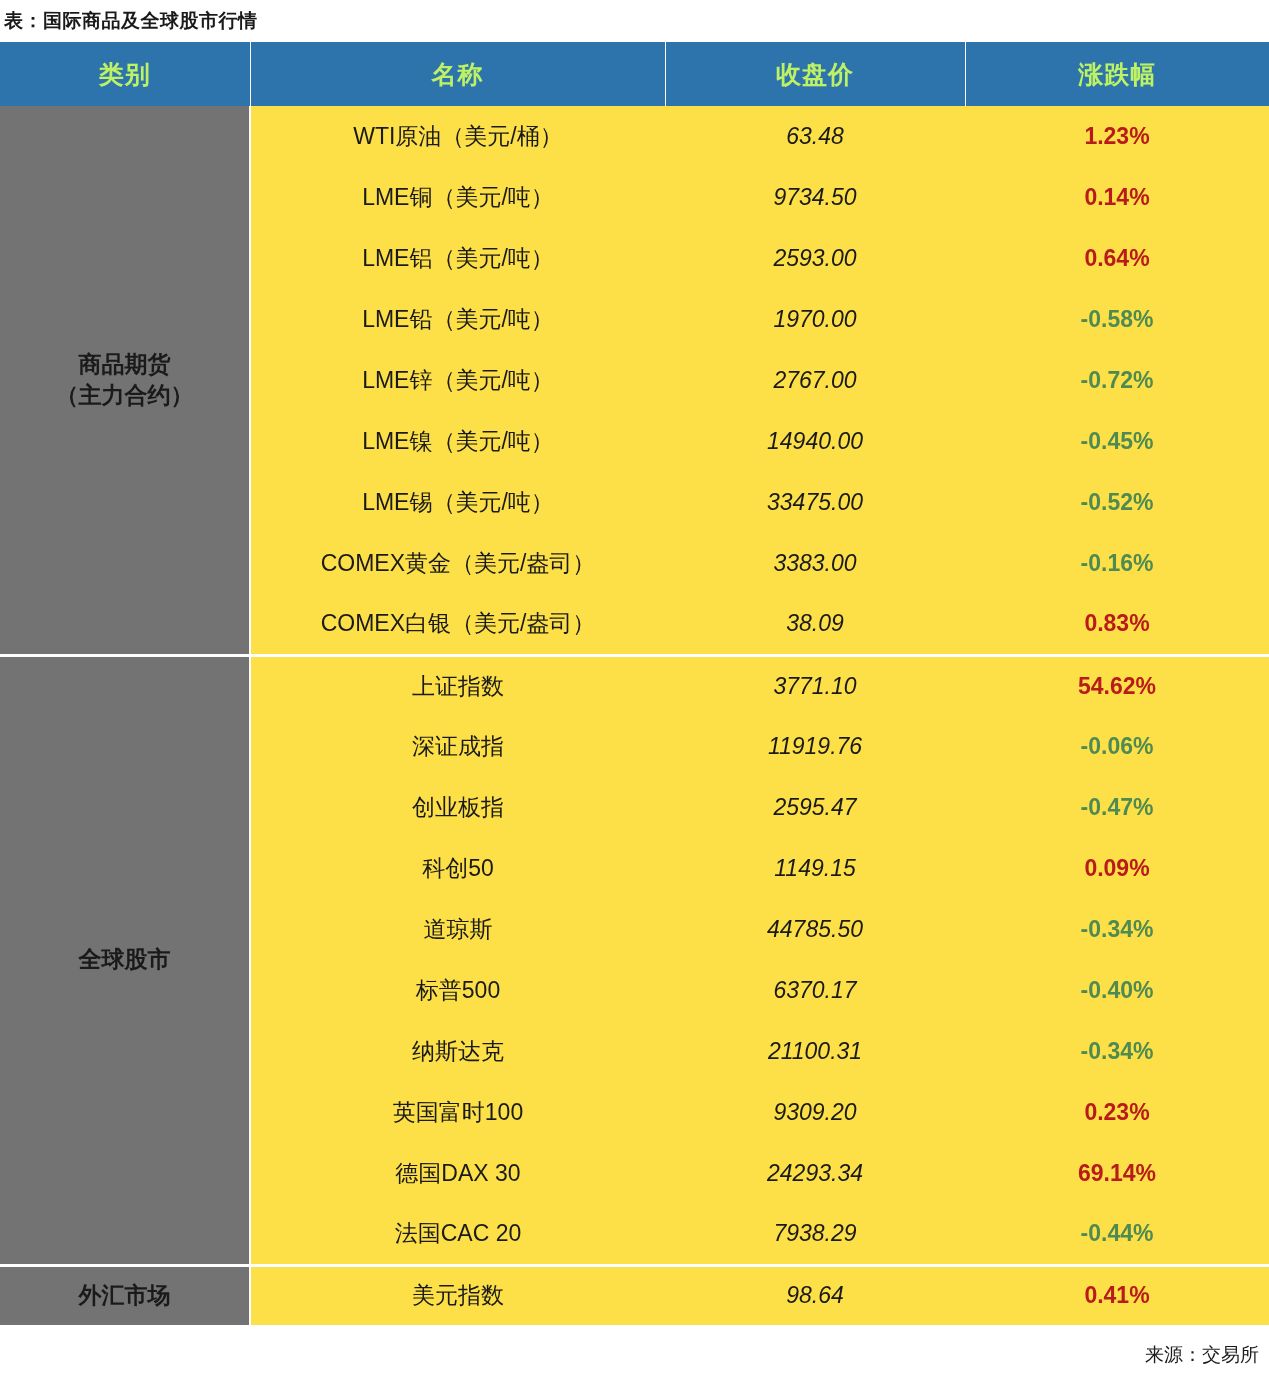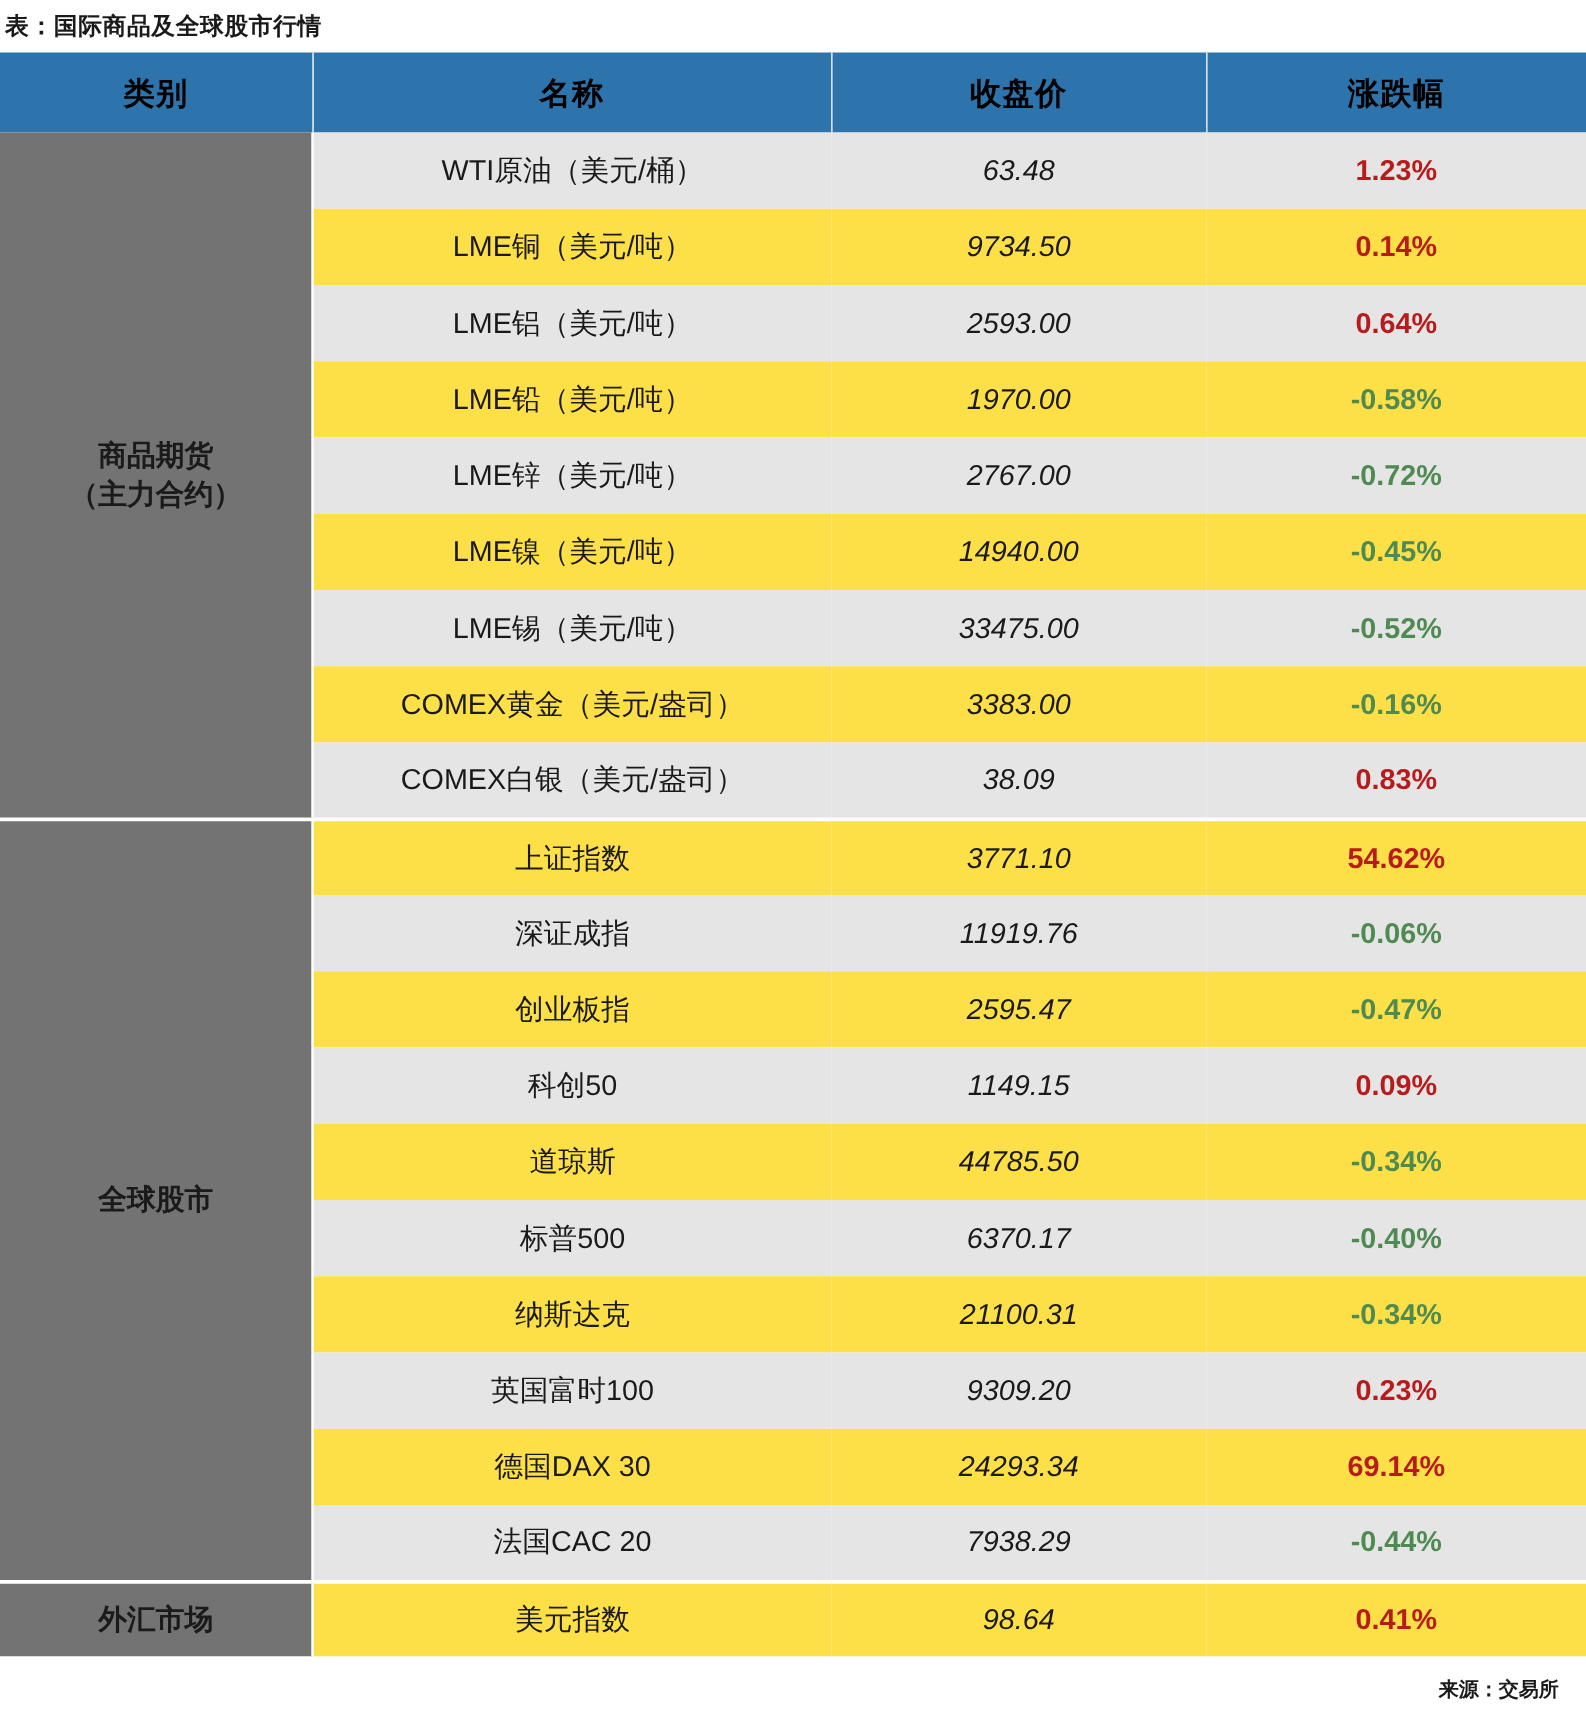--- a/index.html
+++ b/index.html
@@ -33,42 +33,42 @@
     border-collapse: collapse;
     table-layout: fixed;
   }
   table.quote col.c-cat { width: 250px; }
   table.quote col.c-name { width: 415px; }
   table.quote col.c-price { width: 300px; }
   table.quote col.c-chg { width: 304px; }
 
   thead th {
     background: #2e74ac;
-    color: #000000;
+    color: #bef264;
     font-size: 25px;
     font-weight: bold;
     height: 62px;
     text-align: center;
     border-left: 1px solid #ffffff;
     border-right: 1px solid #ffffff;
     letter-spacing: 1px;
   }
   thead th:first-child { border-left: none; }
   thead th:last-child { border-right: none; }
 
   tbody td {
     height: 61px;
     font-size: 23px;
     text-align: center;
     vertical-align: middle;
     color: #1a1a1a;
     padding: 0 6px;
     box-sizing: border-box;
   }
-  tbody tr.odd td.data { background: #e5e5e5; }
+  tbody tr.odd td.data { background: #fde047; }
   tbody tr.even td.data { background: #fde047; }
 
   td.cat {
     font-size: 23px;
     font-weight: bold;
     background: #737373;
     line-height: 1.35;
     border-right: 2px solid #ffffff;
   }
   td.cat .cat-inner {
@@ -86,24 +86,24 @@
   }
   tbody tr:first-child td {
     border-top: none;
   }
   .last-row td {
     border-bottom: 3px solid #ffffff;
   }
 
   .source {
     text-align: right;
-    font-size: 16px;
-    font-weight: bold;
-    color: #1a1a1a;
-    padding: 14px 22px 0 0;
+    font-size: 19px;
+    font-weight: normal;
+    color: #1a1a1a;
+    padding: 14px 10px 0 0;
   }
   .sep-left {
     border-left: 2px solid #ffffff;
   }
 </style>
 </head>
 <body>
 
 <div class="page">
 

